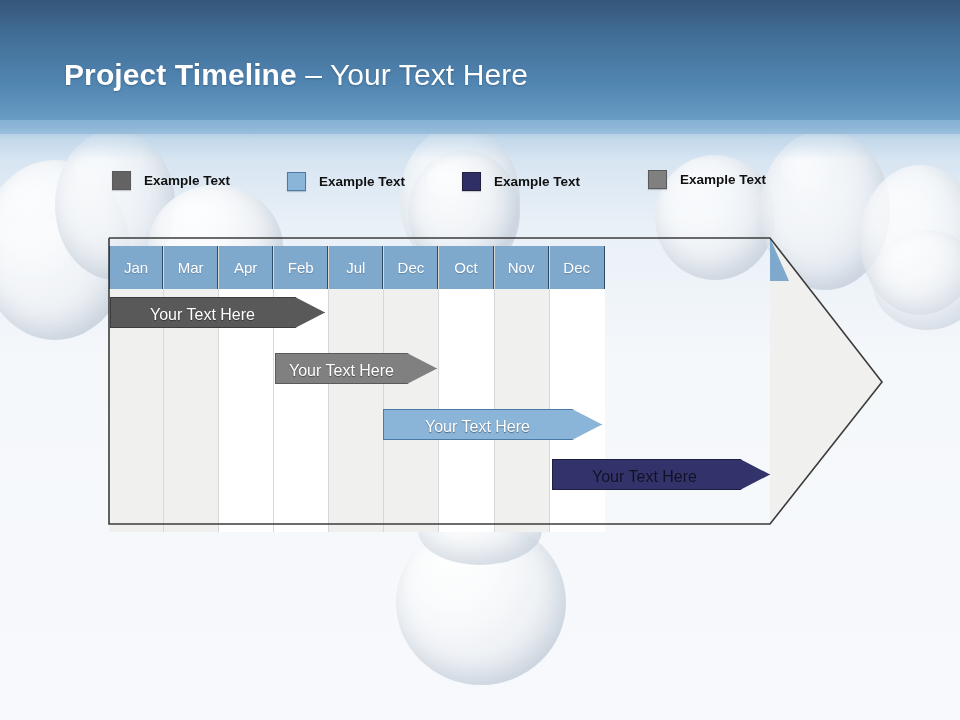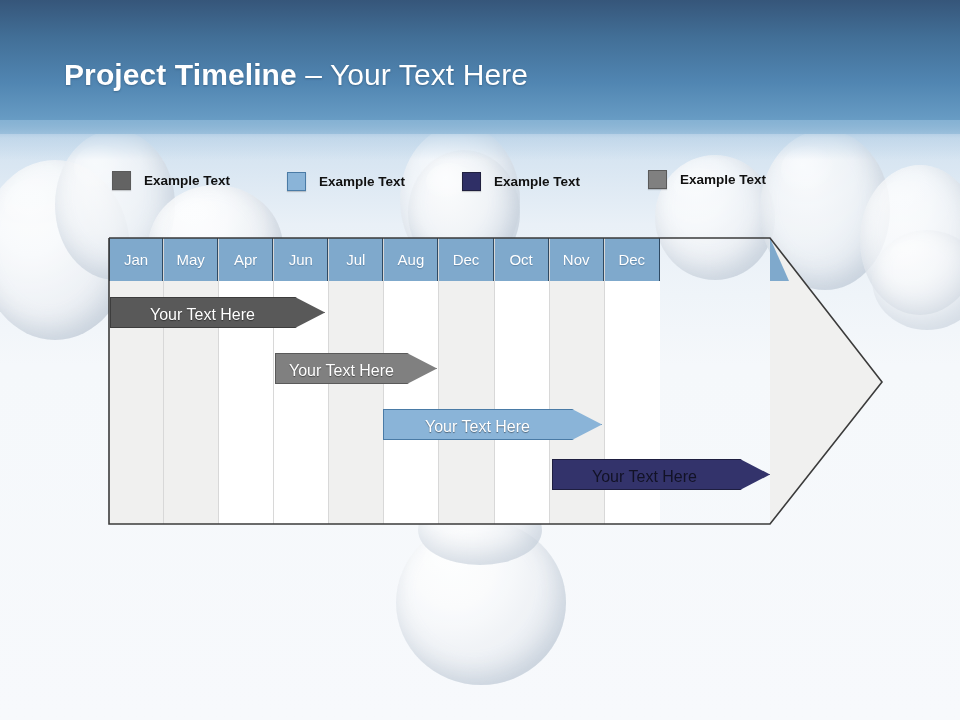--- a/index.html
+++ b/index.html
@@ -43,21 +43,21 @@
 
   
   #legend{position:absolute;left:0;top:0;width:960px;height:0;}
   .legend-item{position:absolute;display:flex;align-items:center;}
   .legend-swatch{width:19px;height:19px;border:1px solid #5a5a5a;box-sizing:border-box;
      box-shadow:0 1px 1px rgba(0,0,0,.18);}
   .legend-label{margin-left:13px;font-size:13.5px;font-weight:bold;color:#111111;white-space:nowrap;}
 
   
   #chart{position:absolute;left:109px;top:238px;width:661px;height:286px;}
-  #grid{position:absolute;left:0;top:0;width:661px;height:286px;display:flex;}
+  #grid{position:absolute;left:0;top:8px;width:661px;height:286px;display:flex;}
   .col{width:55.08px;height:286px;box-sizing:border-box;border-right:1px solid #d8d8d8;position:relative;}
   .col.odd{background:#f0f0ef;}
   .col.even{background:#ffffff;}
   .col:last-child{border-right:none;}
   .col .hd{
     position:absolute;left:0;top:0;width:100%;height:43px;
     background:#7fa9cc;border-right:1px solid #2f4a63;box-sizing:border-box;
     color:#ffffff;font-size:15px;display:flex;align-items:center;justify-content:center;
     text-shadow:0 1px 1px rgba(40,70,100,.35);
   }
@@ -171,33 +171,30 @@
     <div class="fill"></div>
     <div class="blue"></div>
   </div>
 
   <div id="chart">
     <div id="grid">
       <div class="col odd">
           <div class="hd">Jan</div>
         </div>
       <div class="col odd">
-          <div class="hd">May</div>
+          <div class="hd">Mar</div>
         </div>
       <div class="col even">
           <div class="hd">Apr</div>
         </div>
       <div class="col even">
-          <div class="hd">Jun</div>
+          <div class="hd">Feb</div>
         </div>
       <div class="col odd">
           <div class="hd">Jul</div>
-        </div>
-      <div class="col even">
-          <div class="hd">Aug</div>
         </div>
       <div class="col odd">
           <div class="hd">Dec</div>
         </div>
       <div class="col even">
           <div class="hd">Oct</div>
         </div>
       <div class="col odd">
           <div class="hd">Nov</div>
         </div>

